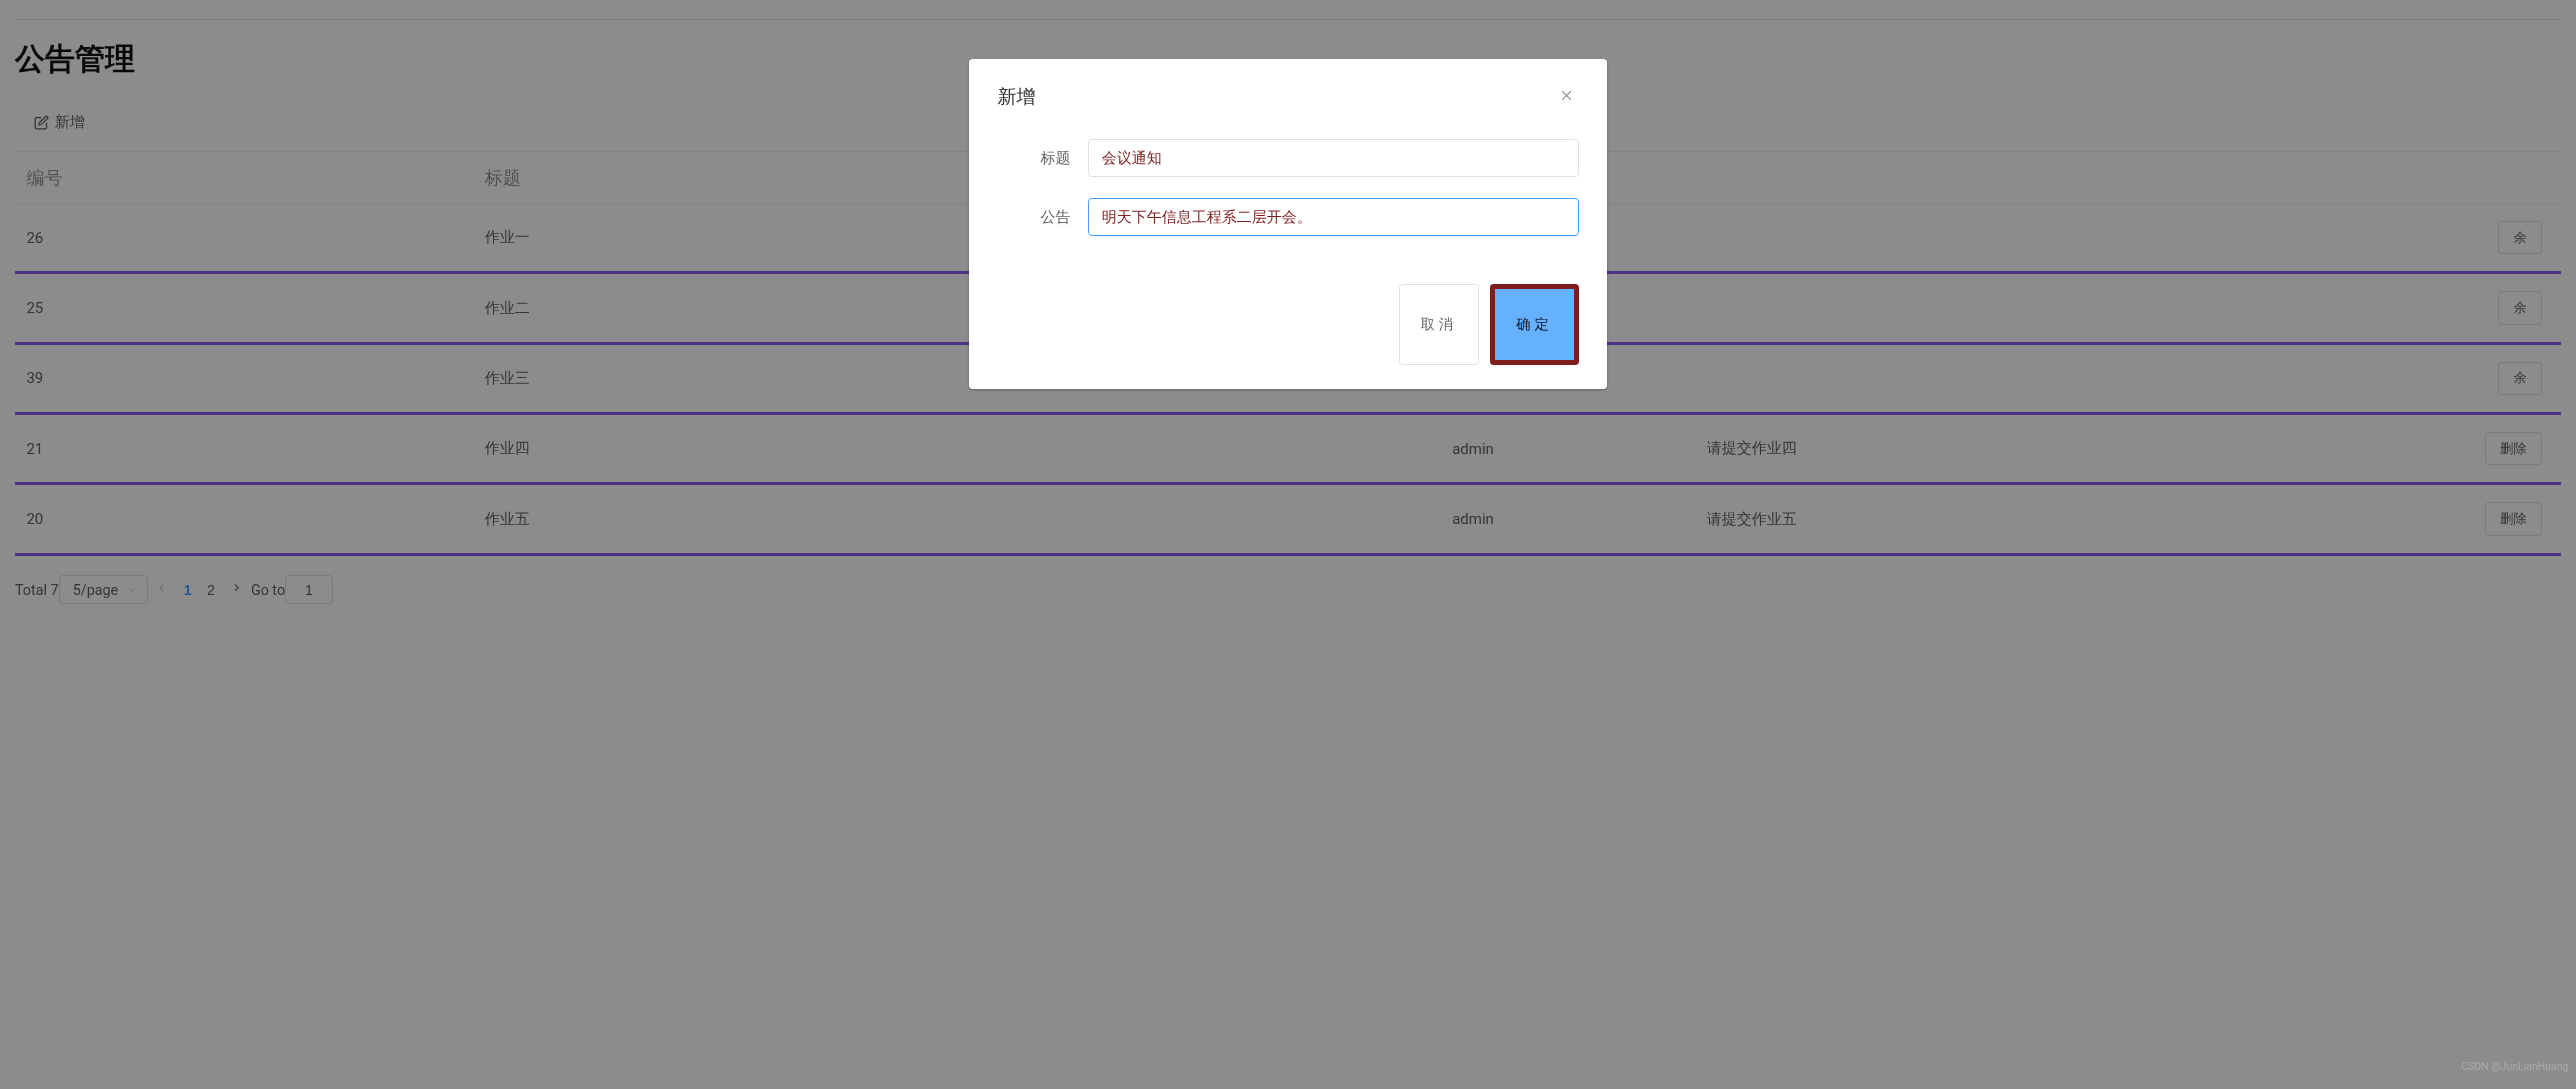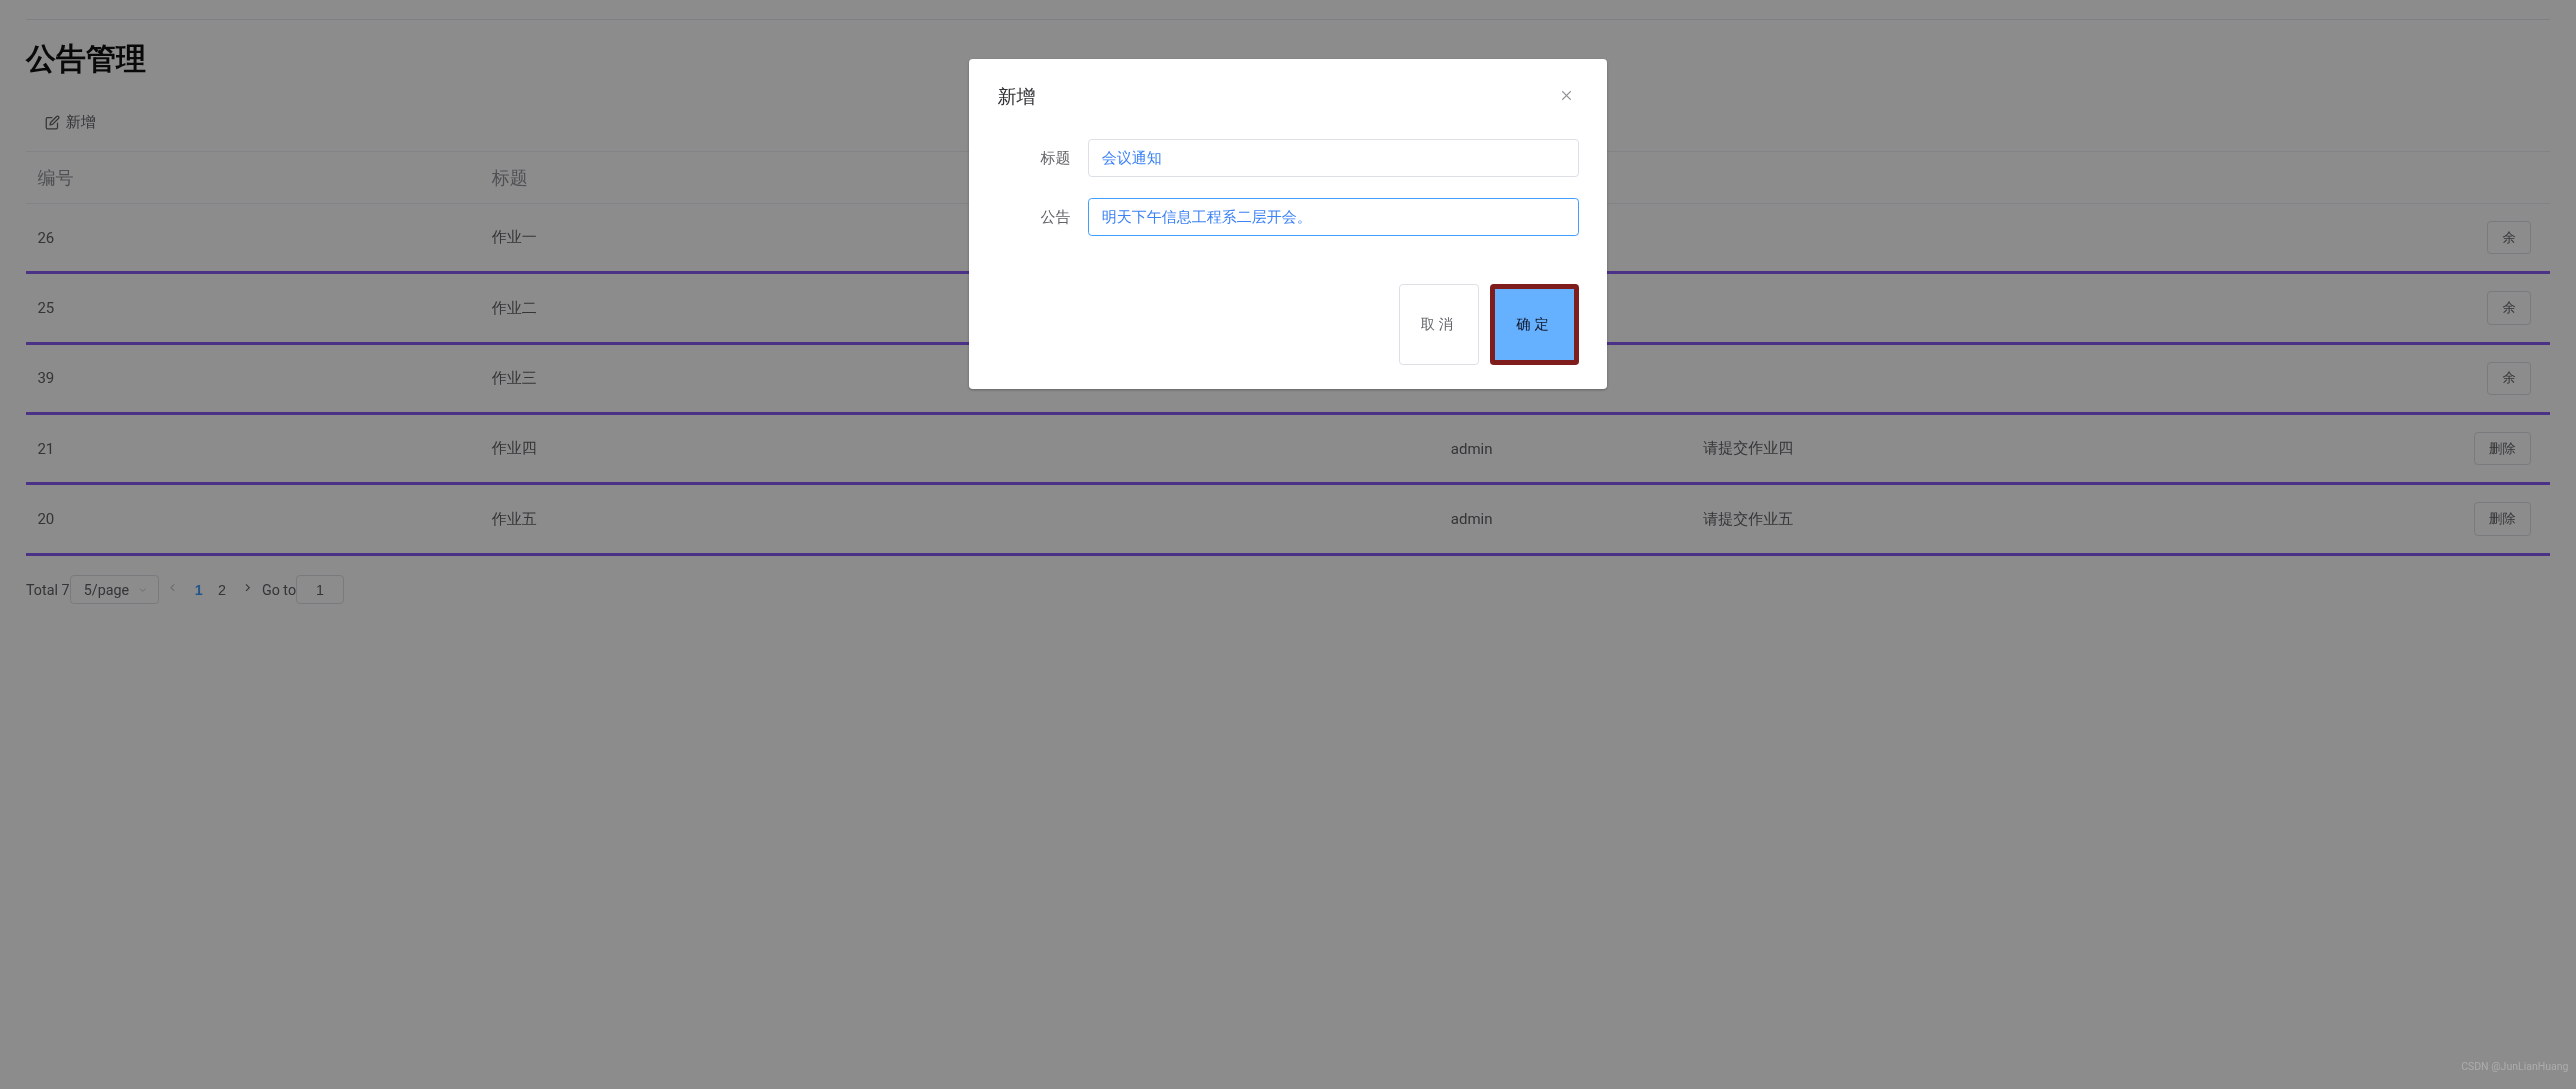--- a/index.html
+++ b/index.html
@@ -7,21 +7,21 @@
       margin: 0;
       padding: 0;
     }
     body {
       font-family: -apple-system, BlinkMacSystemFont, "Segoe UI", Roboto, "Helvetica Neue", Arial, "PingFang SC", "Microsoft YaHei", sans-serif;
       background: #fff;
       color: #303133;
       position: relative;
     }
     .page {
-      padding: 19px 26px;
+      padding: 19px 15px;
     }
     .page-title {
       font-size: 30px;
       font-weight: 700;
       color: #111;
       margin-bottom: 28.5px;
     }
     .add-btn {
       display: inline-flex;
       align-items: center;
@@ -172,21 +172,21 @@
       padding-right: 17px;
       color: #606266;
       font-size: 15px;
     }
     .form-input {
       flex: 1;
       border: 1px solid #dcdfe6;
       border-radius: 3.8px;
       padding: 9.5px 13.3px;
       font-size: 15px;
-      color: #3b82f6;
+      color: #7f1d1d;
       outline: none;
     }
     .form-input.focused {
       border-color: #409eff;
     }
     .dialog-footer {
       display: flex;
       justify-content: flex-end;
       gap: 11.4px;
       margin-top: 48px;

